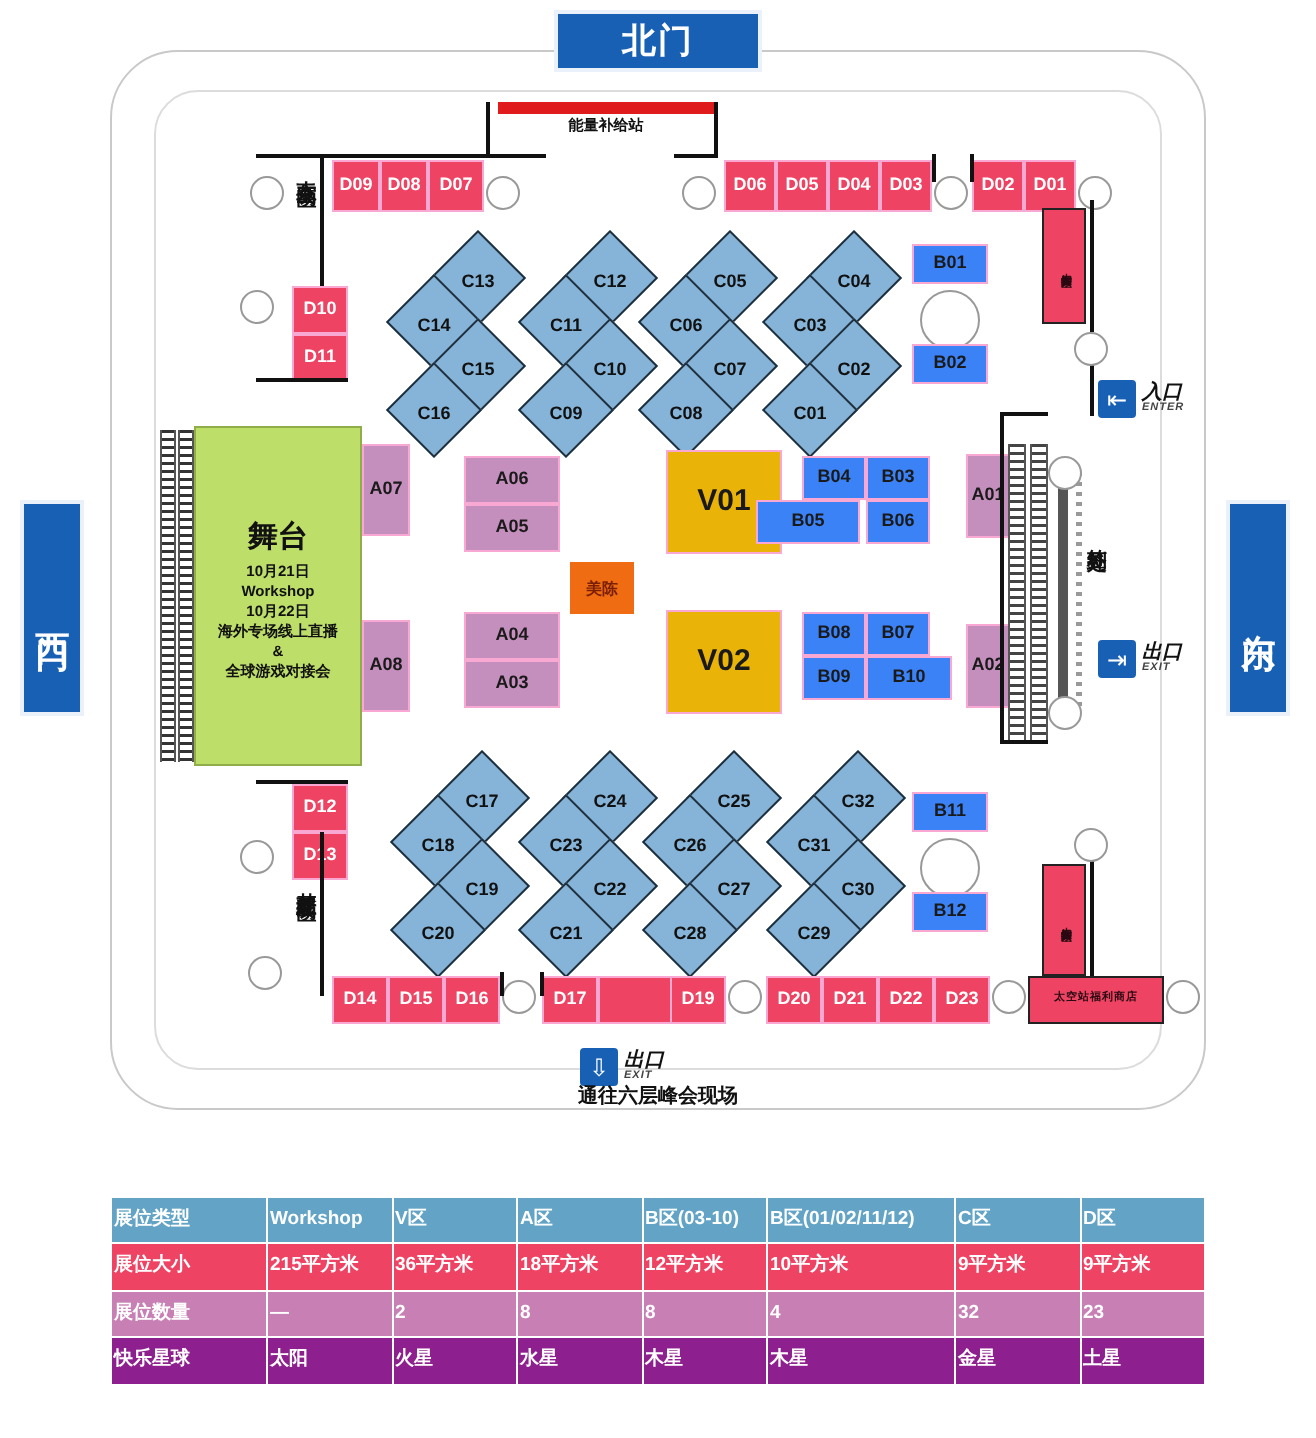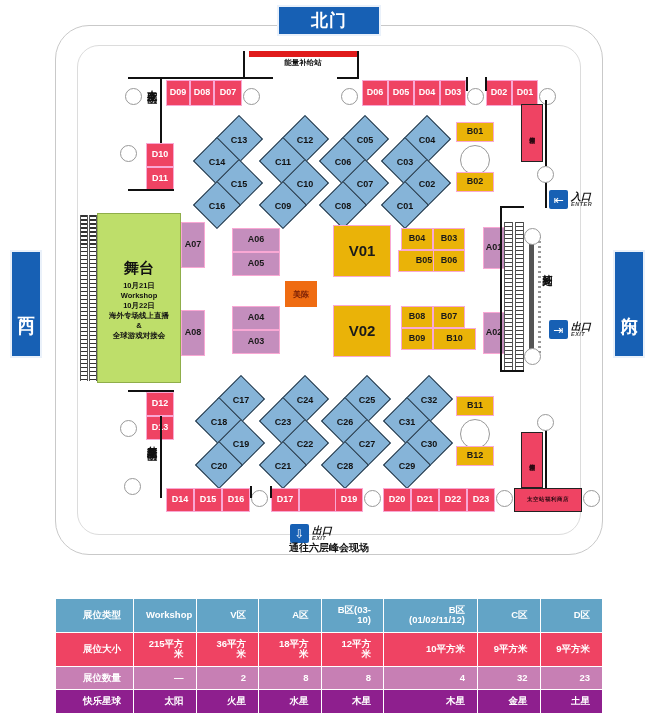--- a/index.html
+++ b/index.html
@@ -39,21 +39,21 @@
 
   
   .booth {
     position: absolute; border: 1px solid #f9a8d4;
     display: flex; align-items: center; justify-content: center;
     font-size: 9px; font-weight: bold; color: #1a1a1a;
     text-align: center; line-height: 1.05;
   }
   .b-d { background: #ef4363; color: #fff; font-size: 9px; }
   .b-a { background: #c48ebd; }
-  .b-b { background: #eab308; }
+  .b-b { background: #3b82f6; }
   .b-v { background: #eab308; font-size: 15px; font-weight: bold; color: #1a1a1a; }
 
   
   .diamond {
     position: absolute; width: 34px; height: 34px;
     background: #86b4d8; border: 1.6px solid #1f2f3d;
     transform: rotate(45deg);
   }
   .diamond > span {
     display: block; transform: rotate(-45deg);
@@ -152,22 +152,22 @@
     position: absolute; left: 239px; top: 541px; width: 180px;
     text-align: center; font-size: 10px; font-weight: bold; color: #111;
   }
 
   
   table.legend-table {
     width: 548px; margin: 8px 0 0 55px; border-collapse: collapse;
     table-layout: fixed;
   }
   table.legend-table td {
-    border: 1px solid #ffffff; text-align: right; color: #fff;
-    font-size: 9.5px; font-weight: bold; padding: 6px 12px; line-height: 1.1;
+    border: 1px solid #ffffff; text-align: left; color: #fff;
+    font-size: 9.5px; font-weight: bold; padding: 6px 1px; line-height: 1.1;
   }
   tr.row-type td { background: #63a4c6; }
   tr.row-size td { background: #ef4363; }
   tr.row-count td { background: #c77fb4; }
   tr.row-planet td { background: #8e1f8e; }
   td.col-first { width: 78px; }
   td.col-wide { width: 94px; }
 </style>
 </head>
 <body>
@@ -313,21 +313,21 @@
   <div class="booth b-a" style="left:232px;top:306px;width:48px;height:24px;">A04</div>
   <div class="booth b-a" style="left:232px;top:330px;width:48px;height:24px;">A03</div>
 
   <div id="meichen">美陈</div>
 
   <div class="booth b-v" style="left:333px;top:225px;width:58px;height:52px;">V01</div>
   <div class="booth b-v" style="left:333px;top:305px;width:58px;height:52px;">V02</div>
 
   <div class="booth b-b" style="left:401px;top:228px;width:32px;height:22px;">B04</div>
   <div class="booth b-b" style="left:433px;top:228px;width:32px;height:22px;">B03</div>
-  <div class="booth b-b" style="left:378px;top:250px;width:52px;height:22px;margin-left:20px;">B05</div>
+  <div class="booth b-b" style="left:378px;top:250px;width:52px;height:22px;">B05</div>
   <div class="booth b-b" style="left:433px;top:250px;width:32px;height:22px;">B06</div>
 
   <div class="booth b-b" style="left:401px;top:306px;width:32px;height:22px;">B08</div>
   <div class="booth b-b" style="left:433px;top:306px;width:32px;height:22px;">B07</div>
   <div class="booth b-b" style="left:401px;top:328px;width:32px;height:22px;">B09</div>
   <div class="booth b-b" style="left:433px;top:328px;width:43px;height:22px;">B10</div>
 
   <div class="booth b-a" style="left:483px;top:227px;width:22px;height:42px;">A01</div>
   <div class="booth b-a" style="left:483px;top:312px;width:22px;height:42px;">A02</div>
 

